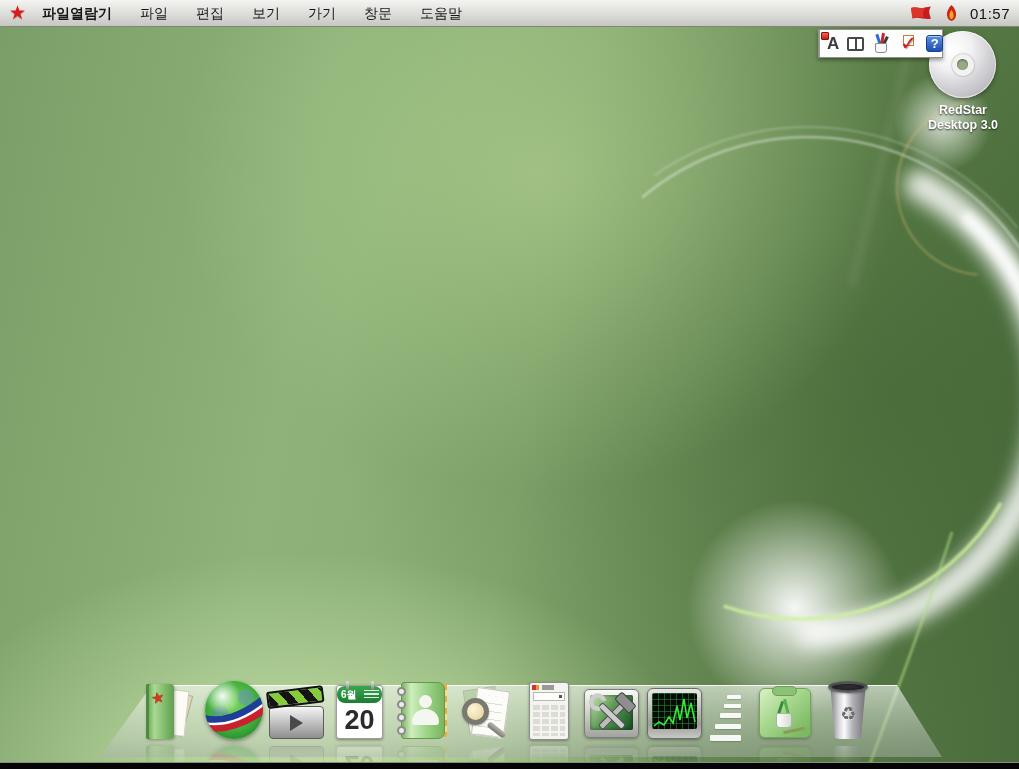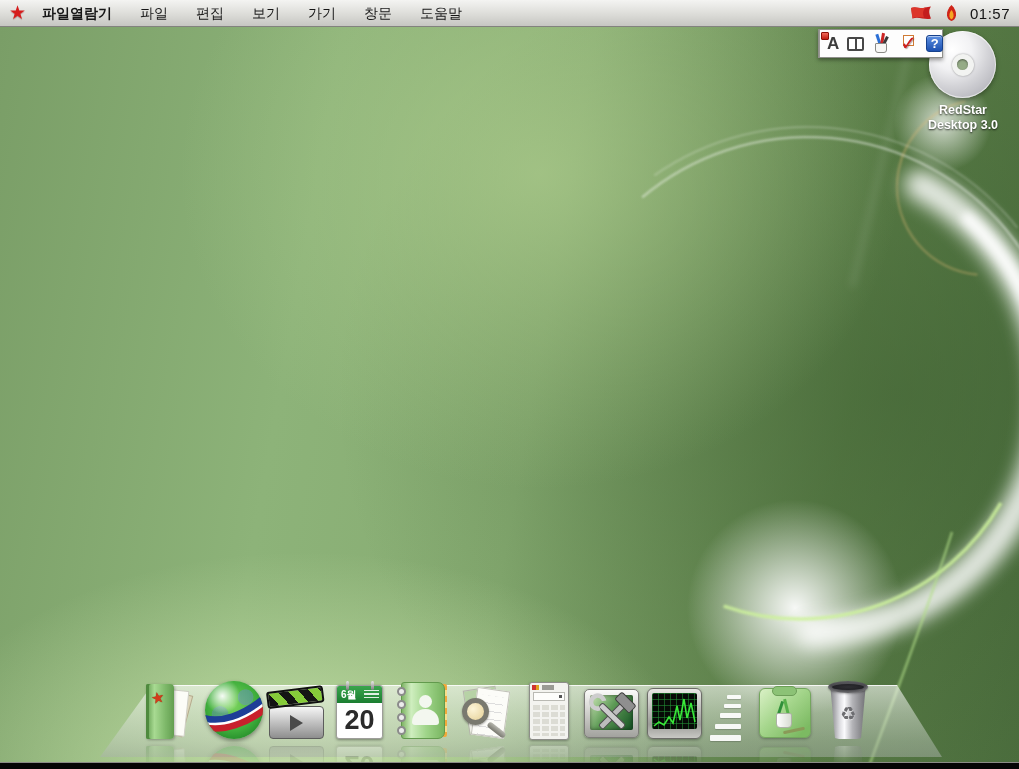--- a/index.html
+++ b/index.html
@@ -114,21 +114,21 @@
   .mp-play { position:absolute; left:22px; bottom:11px; width:0; height:0;
     border-left:13px solid #4a4a4a; border-top:8px solid transparent; border-bottom:8px solid transparent; }
   .mp-clap { position:absolute; left:0; bottom:33px; width:57px; height:17px; border-radius:3px;
     background:repeating-linear-gradient(55deg,#141414 0 8px,#86cb3a 8px 16px);
     border:2px solid #101010; transform:rotate(-7deg); transform-origin:left bottom; }
 
   
   .cal { position:absolute; left:5px; bottom:3px; width:47px; height:54px; background:#fff; border:1px solid #9e9e9a;
     border-radius:3px; box-shadow:0 1px 3px rgba(0,0,0,.4); overflow:hidden; }
   .cal-head { height:17px; background:linear-gradient(#3aa54d,#1b7e31); color:#fff; font-size:10px; font-weight:700;
-    display:flex; align-items:center; padding:0 4px; position:relative; }
+    display:flex; align-items:center; padding:0 4px; position:relative;border-radius:8px; }
   .cal-head::after { content:""; position:absolute; right:3px; top:4px; width:15px; height:9px;
     background:repeating-linear-gradient(rgba(255,255,255,.85) 0 1.5px, transparent 1.5px 3.5px); }
   .cal-day { font-size:27px; font-weight:700; color:#2b2b2b; text-align:center; line-height:35px; }
   .cal-pin { position:absolute; top:3px; width:3px; height:9px; background:linear-gradient(#e8e8e8,#7e7e7e);
     border-radius:2px; z-index:2; }
   .cp1 { left:15px; } .cp2 { left:40px; }
 
   
   .ab-edge { position:absolute; left:48px; bottom:5px; width:5px; height:53px; border-radius:2px;
     background:repeating-linear-gradient(#f2a93a 0 6px,#f8dd8c 6px 12px); }

